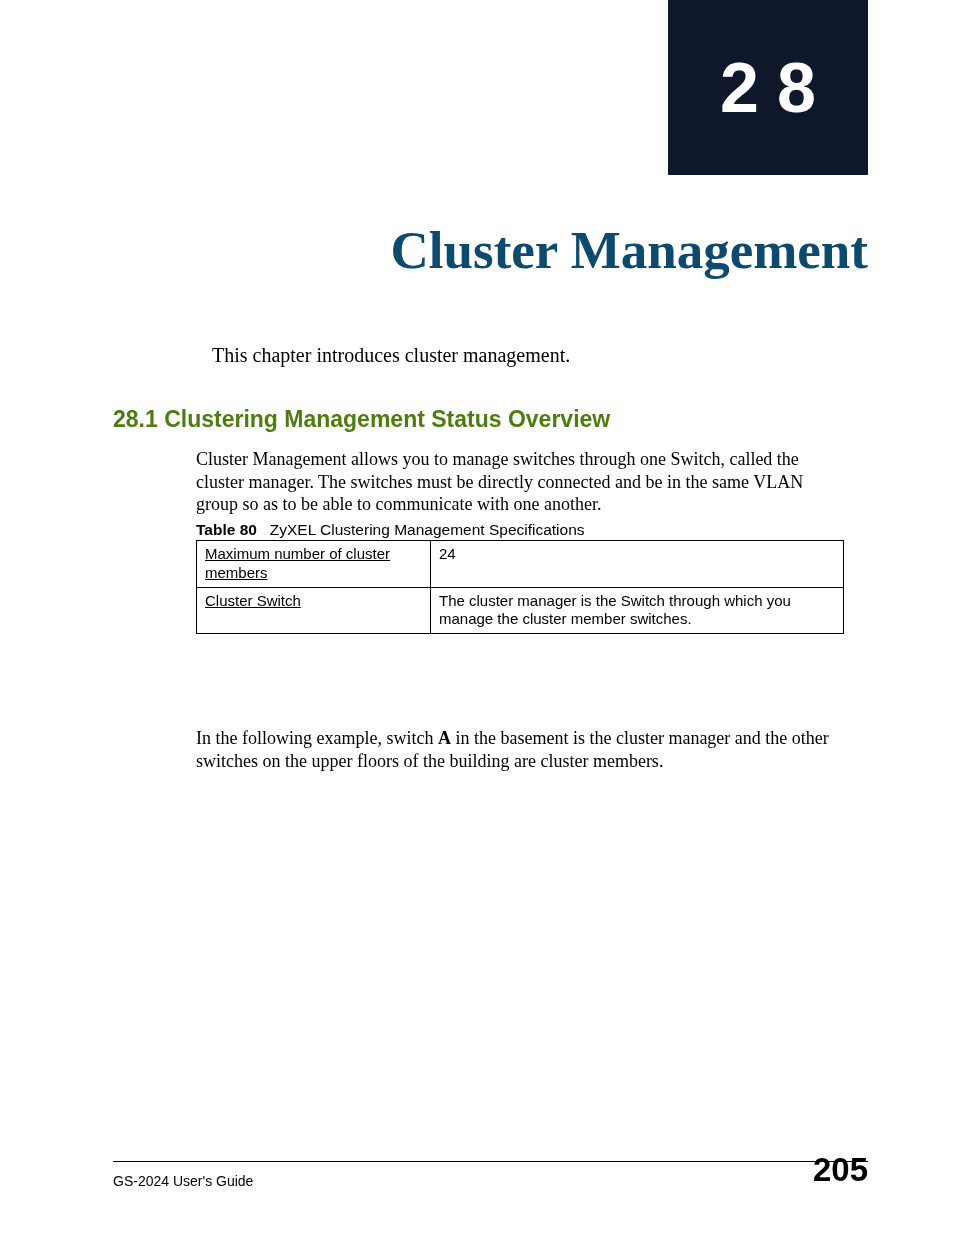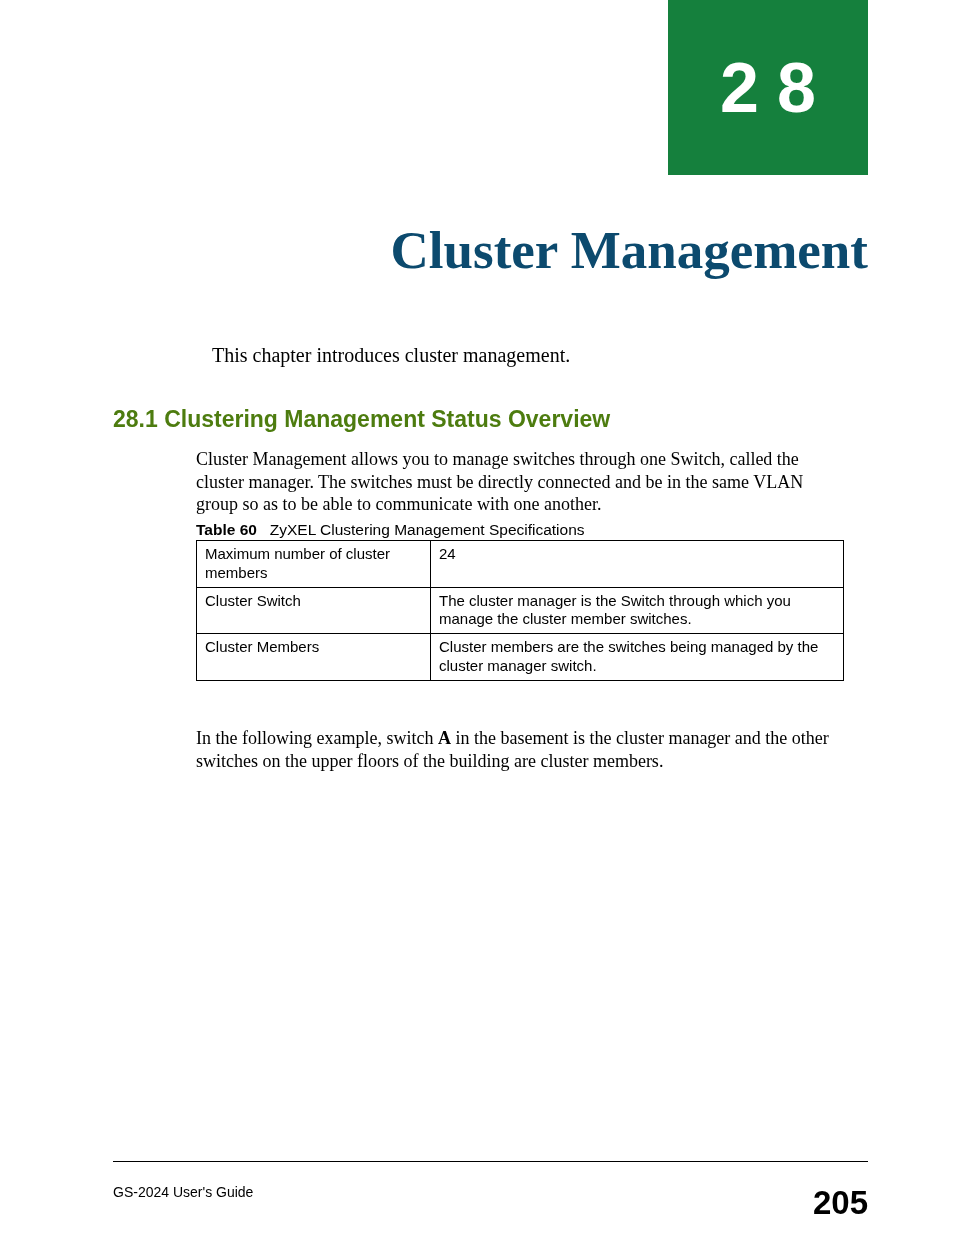--- a/index.html
+++ b/index.html
@@ -10,21 +10,21 @@
     font-family: "Times New Roman", Times, serif;
     position: relative;
     color: #000;
   }
   .chapter-badge {
     position: absolute;
     top: 0;
     right: 86px;
     width: 200px;
     height: 175px;
-    background: #15803d;
+    background: #0f172a;
     display: flex;
     align-items: center;
     justify-content: center;
   }
   .chapter-number {
     color: #fff;
     font-family: Arial, Helvetica, sans-serif;
     font-weight: bold;
     font-size: 70px;
     letter-spacing: 18px;
@@ -80,39 +80,40 @@
     border-collapse: collapse;
     font-family: Arial, Helvetica, sans-serif;
     font-size: 15px;
   }
   .spec-table td {
     border: 1px solid #000;
     padding: 4px 8px 4px 8px;
     vertical-align: top;
     line-height: 1.25;
   }
-  .spec-table td:first-child { width: 234px; }
+  .spec-table td:first-child { width: 234px; text-decoration: underline; }
   .after-table {
     position: absolute;
     top: 727px;
     left: 196px;
     width: 648px;
     font-size: 18px;
     line-height: 1.25;
   }
   .after-table .bold { font-weight: bold; }
   .footer {
     position: absolute;
     bottom: 46px;
     left: 113px;
     right: 86px;
     height: 28px;
     border-top: 1px solid #000;
     display: flex;
     justify-content: space-between;
+    align-items: flex-end;
     padding-top: 22px;
   }
   .footer-left {
     font-family: Arial, Helvetica, sans-serif;
     font-size: 14px;
   }
   .footer-right {
     font-family: Arial, Helvetica, sans-serif;
     font-size: 33px;
     font-weight: bold;
@@ -127,36 +128,32 @@
 
 <div class="chapter-title">Cluster Management</div>
 
 <div class="intro-text">This chapter introduces cluster management.</div>
 
 <div class="section-heading">28.1  Clustering Management Status Overview</div>
 
 <div class="section-body">Cluster Management allows you to manage switches through one Switch, called the cluster manager. The switches must be directly connected and be in the same VLAN group so as to be able to communicate with one another.</div>
 
 <div class="table-caption">
-  <span class="bold">Table 60</span>&nbsp;&nbsp;&nbsp;<span>ZyXEL Clustering Management Specifications</span>
+  <span class="bold">Table 80</span>&nbsp;&nbsp;&nbsp;<span>ZyXEL Clustering Management Specifications</span>
 </div>
 
 <table class="spec-table">
   <tbody>
       <tr>
     <td>Maximum number of cluster members</td>
     <td>24</td>
   </tr>
   <tr>
     <td>Cluster Switch</td>
     <td>The cluster manager is the Switch through which you manage the cluster member switches.</td>
-  </tr>
-  <tr>
-    <td>Cluster Members</td>
-    <td>Cluster members are the switches being managed by the cluster manager switch.</td>
   </tr>
 </tbody>
   </table>
 
 <div class="after-table">
   <span>In the following example, switch </span><span class="bold">A</span><span> in the basement is the cluster manager and the other switches on the upper floors of the building are cluster members.</span>
 </div>
 
 <div class="footer">
   <div class="footer-left">GS-2024 User's Guide</div>

